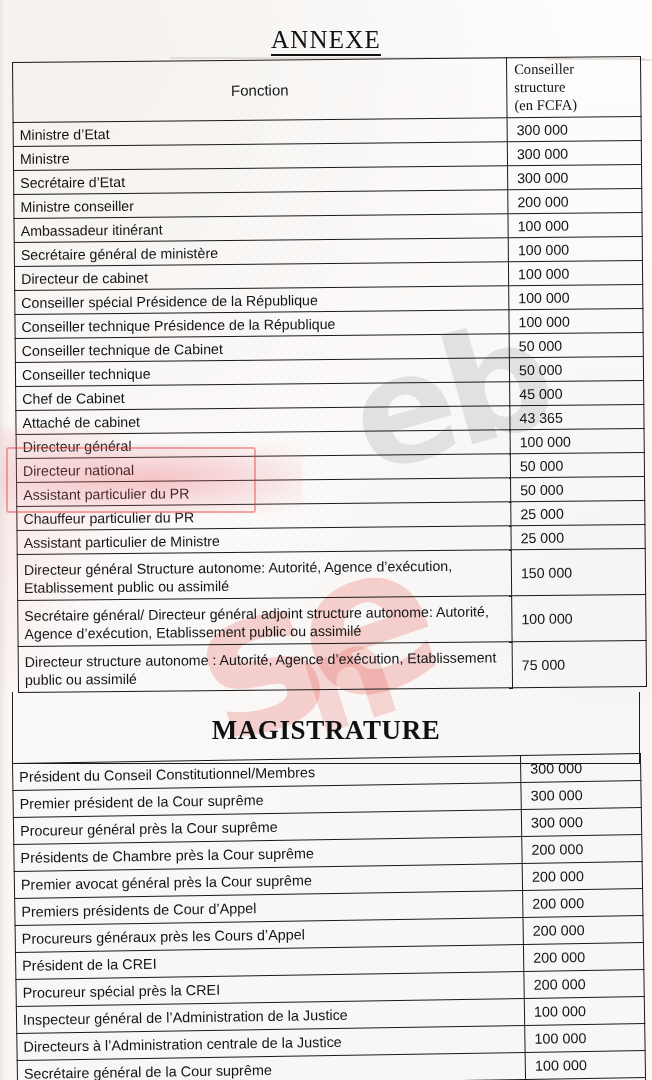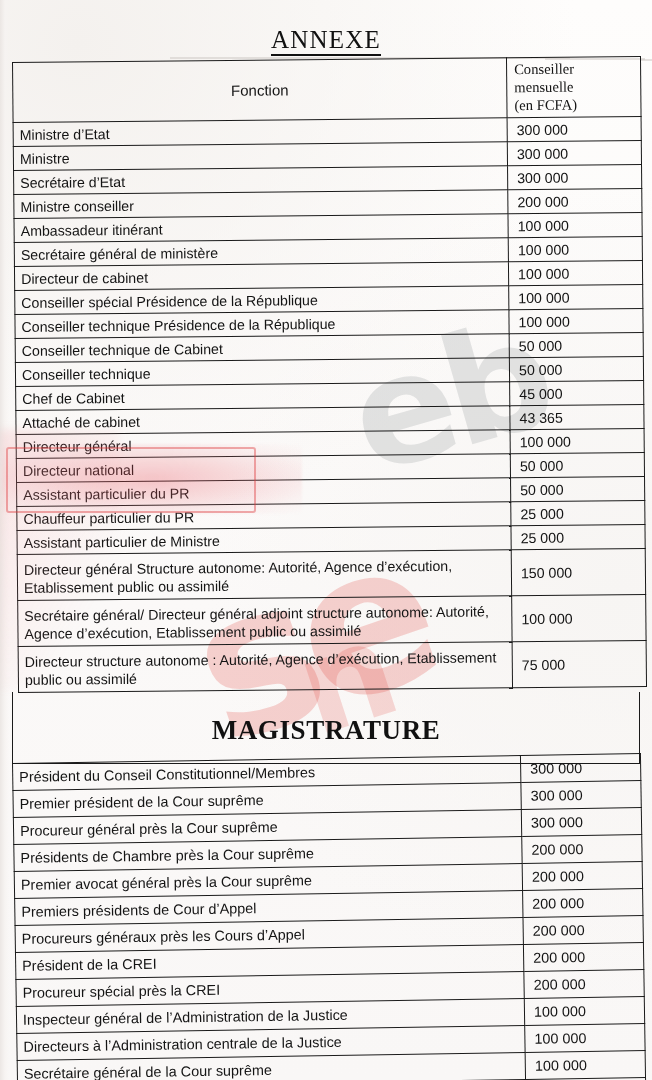--- a/index.html
+++ b/index.html
@@ -168,21 +168,21 @@
   <table class="tbl skew" id="table1">
     <colgroup>
         <col class="c1">
         <col class="c2">
       </colgroup>
     <tbody id="t1body">
       <tr>
         <td class="fn hdr-fn">Fonction</td>
         <td class="val hdr-val">
           <div>Conseiller</div>
-          <div>mensuelle</div>
+          <div>structure</div>
           <div>(en FCFA)</div>
         </td>
       </tr>
     <tr>
           <td class="fn">Ministre d’Etat</td>
           <td class="val">300 000</td>
         </tr>
         <tr>
           <td class="fn">Ministre</td>
           <td class="val">300 000</td>

